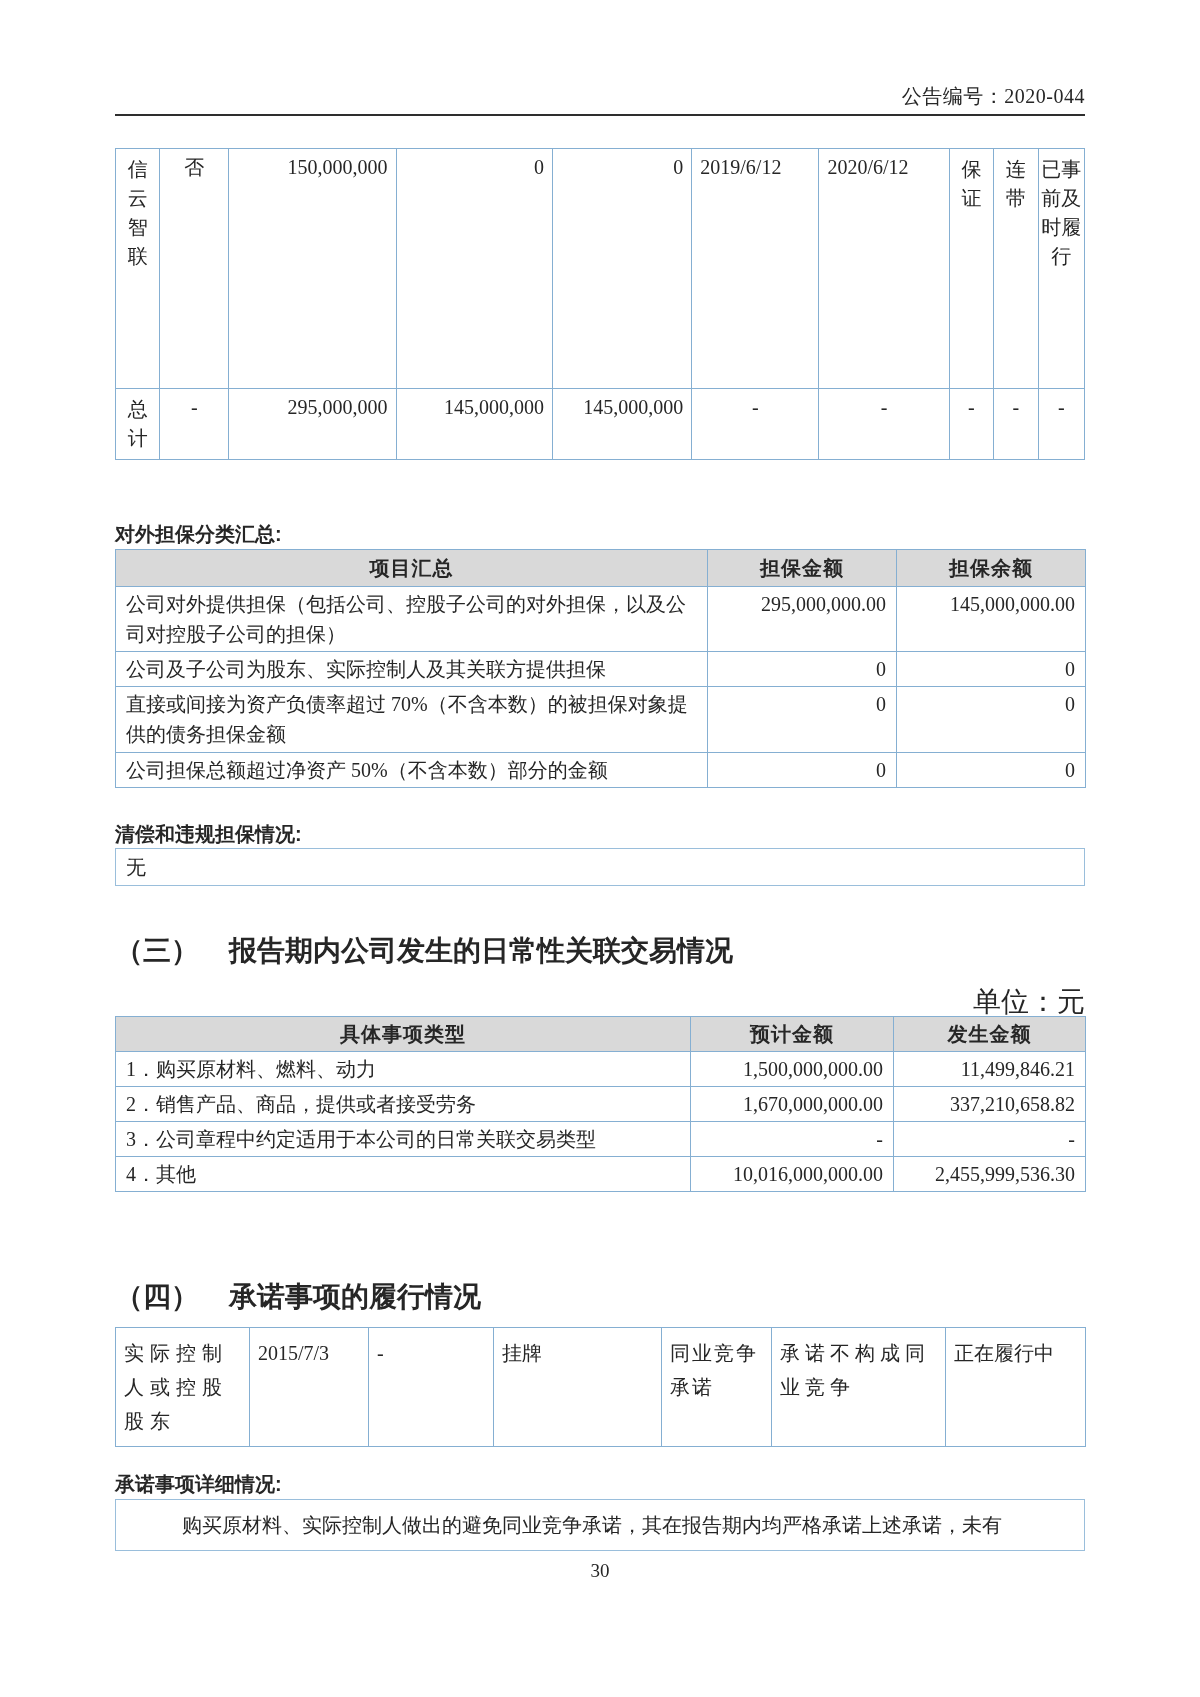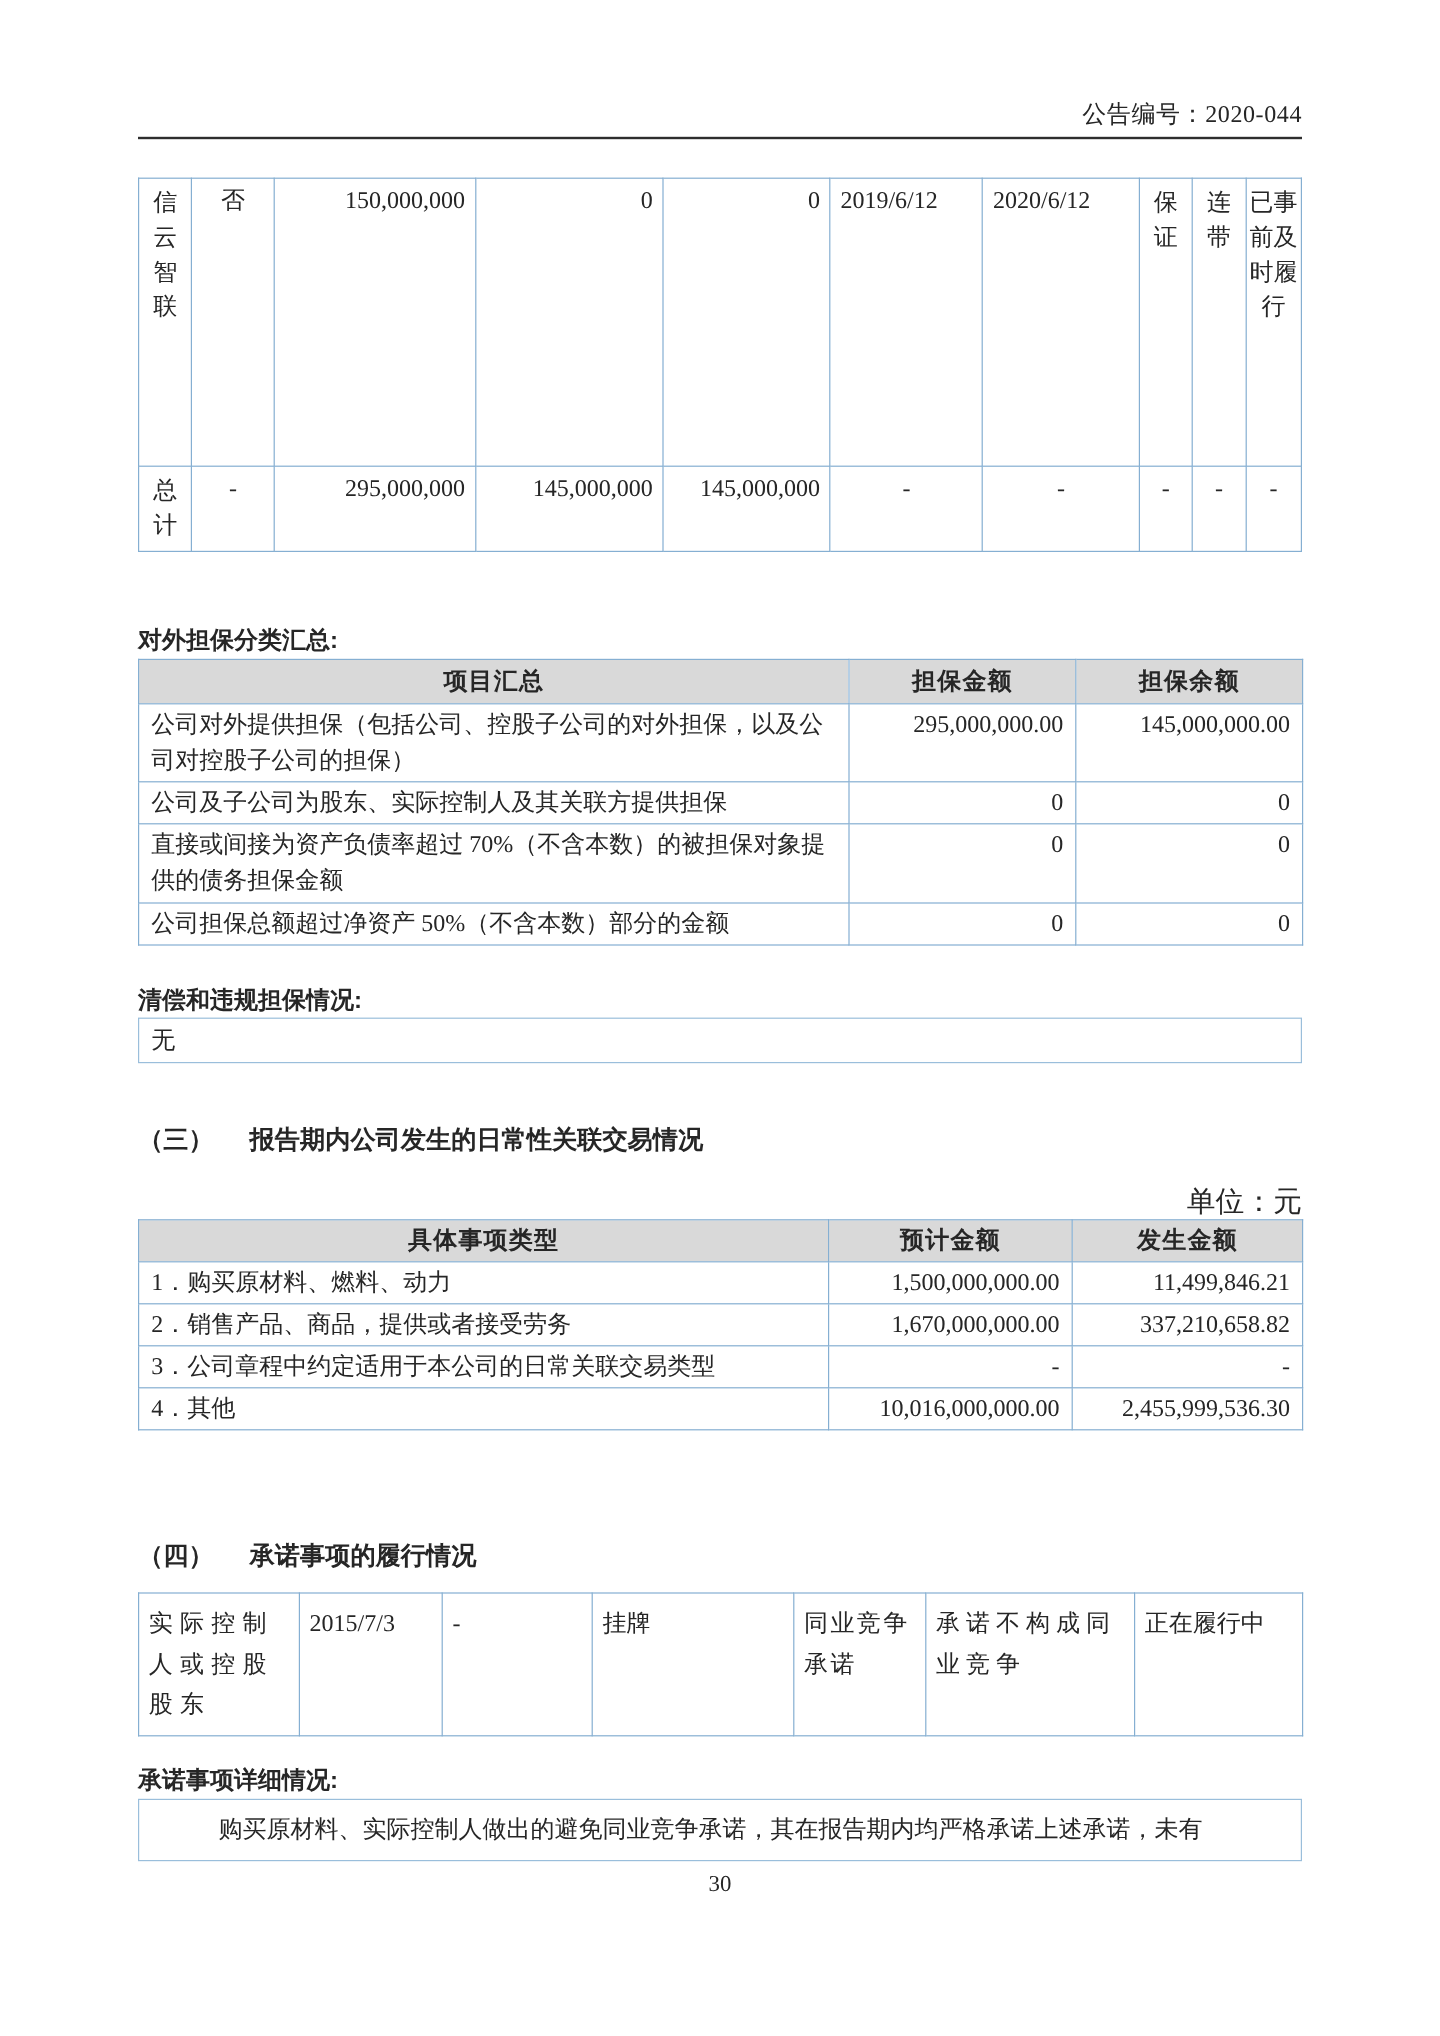--- a/index.html
+++ b/index.html
@@ -16,24 +16,24 @@
   .t1{margin-top:32px;}
   .t1 td{line-height:29px;}
   .t1 .vcell{text-align:center;padding:6px 2px;word-break:break-all;line-height:29px;}
   .label{font-family:"Liberation Sans","DejaVu Sans",sans-serif;font-weight:bold;font-size:20px;line-height:28px;}
   .lbl-summary{margin-top:60px;}
   .t2{margin-top:1px;}
   .t2 td{padding:2px 10px;line-height:30px;}
   .lbl-breach{margin-top:32px;}
   .box{width:970px;box-sizing:border-box;border:1px solid #9abedb;font-size:20px;background:#ffffff;}
   .box-none{height:38px;line-height:36px;padding:0 10px;}
-  .heading{font-family:"Liberation Sans","DejaVu Sans",sans-serif;font-weight:bold;font-size:21px;line-height:30px;}
+  .heading{font-family:"Liberation Sans","DejaVu Sans",sans-serif;font-weight:bold;font-size:28px;line-height:30px;}
   .heading .sec-no{display:inline-block;margin-right:30px;}
   .h3{margin-top:50px;}
-  .unit{text-align:right;font-size:24px;line-height:24px;margin-top:24px;}
+  .unit{text-align:right;font-size:28px;line-height:24px;margin-top:24px;}
   .t3{margin-top:2px;}
   .t3 th{padding:2px 10px;line-height:30px;}
   .t3 td{padding:1px 10px;line-height:32px;}
   .h4{margin-top:90px;}
   .t4{margin-top:15px;}
   .t4 th{line-height:28px;padding:4px 10px;}
   .t4 td{padding:8px 8px;line-height:34px;}
   .sp6{letter-spacing:6px;}
   .sp5{letter-spacing:5px;}
   .sp2{letter-spacing:2px;}

